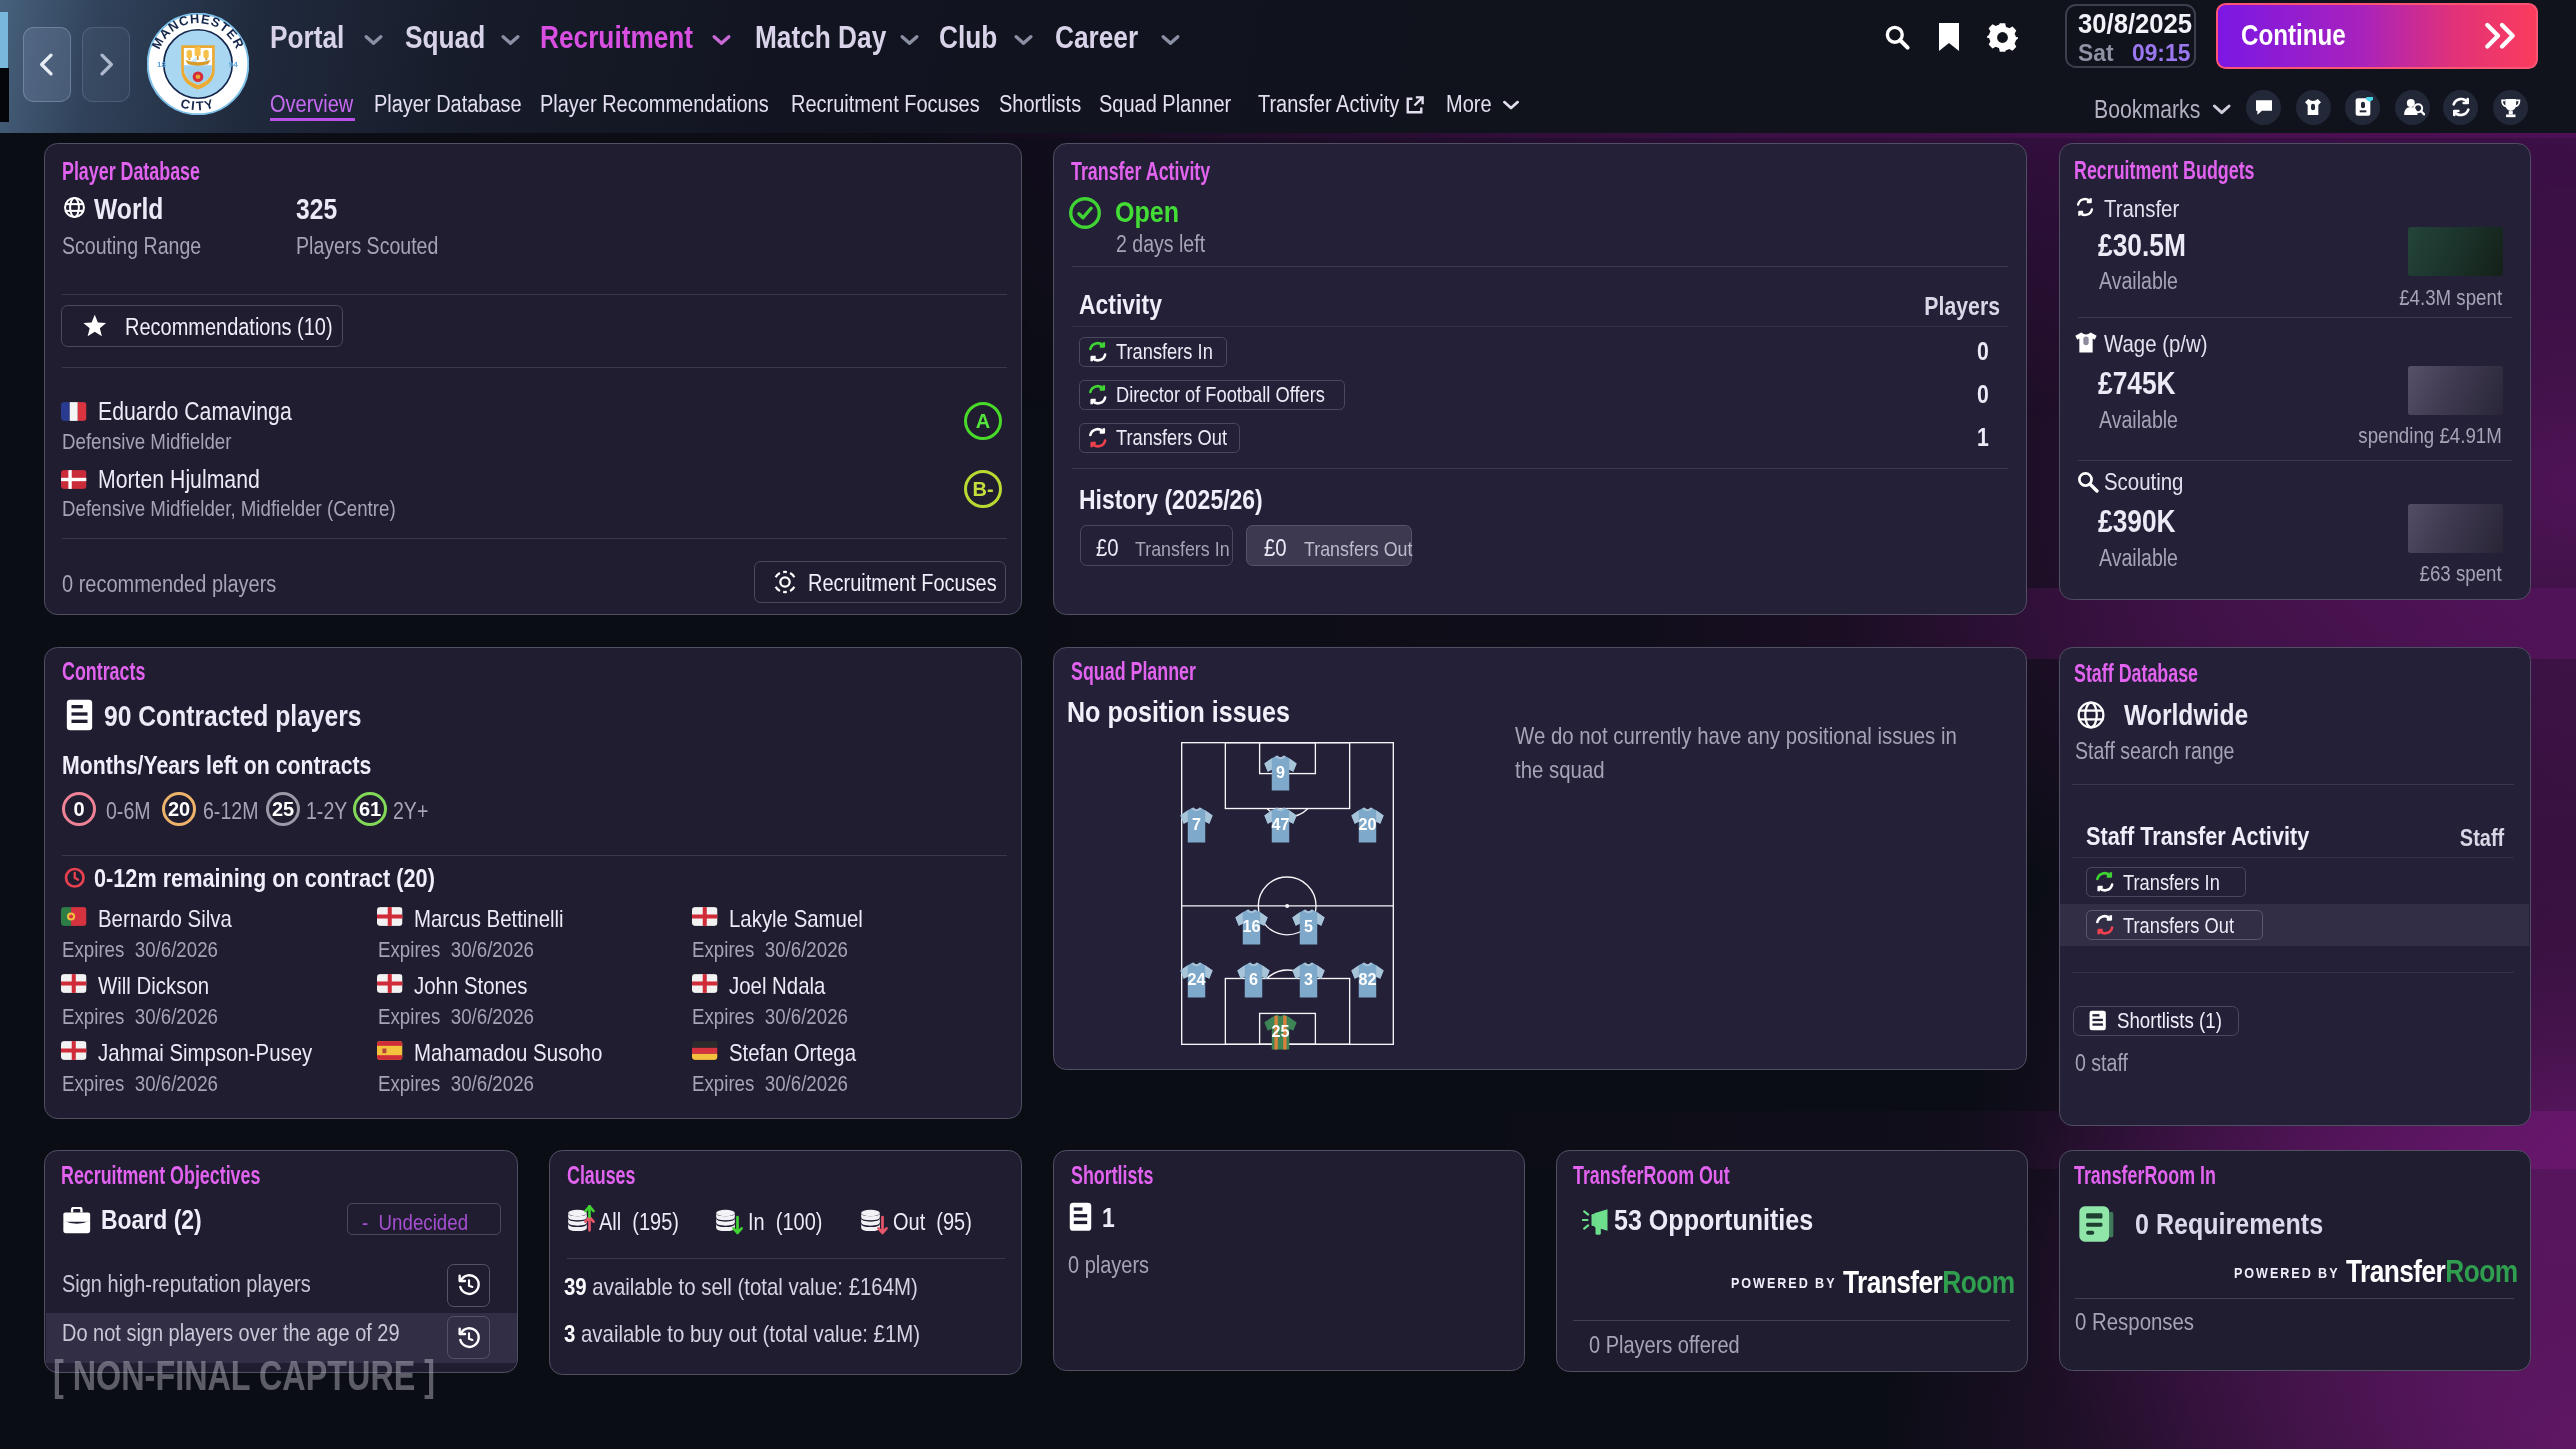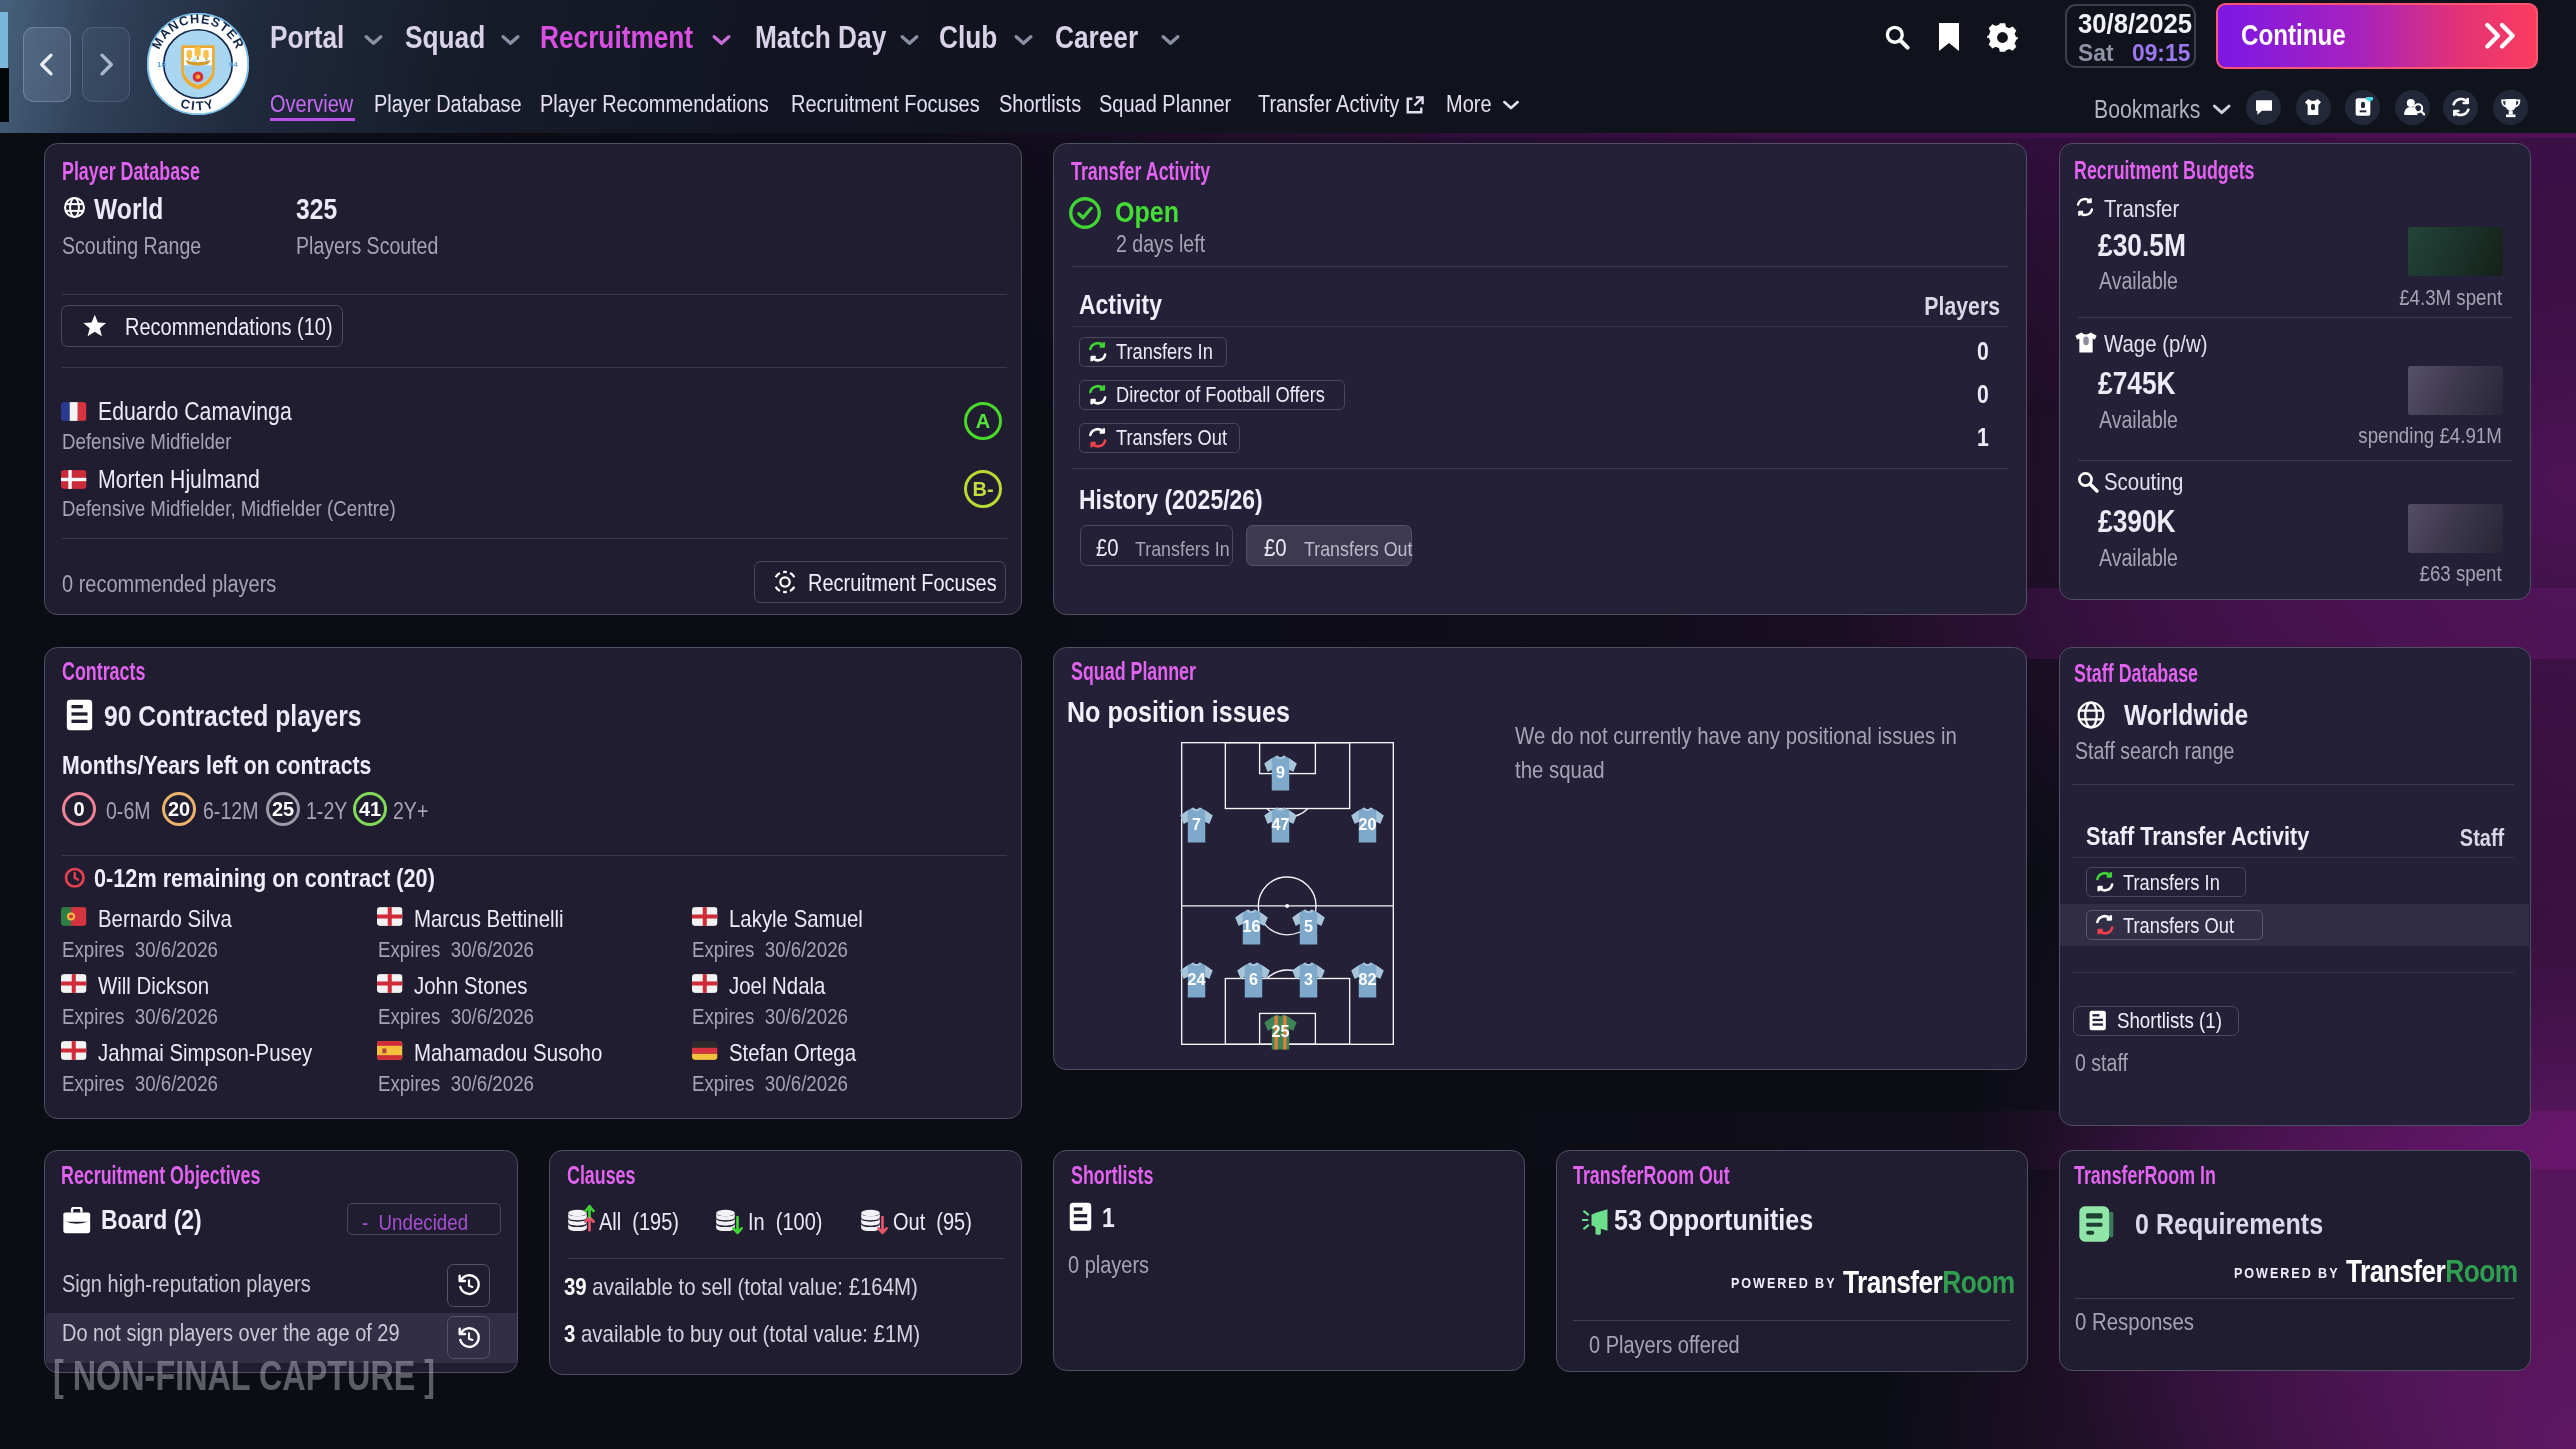--- a/index.html
+++ b/index.html
@@ -340,21 +340,21 @@
   <div class="abs" style="left:62px;top:792px;width:34px;height:34px;border-radius:50%;border:3.4px solid #ee8296;box-sizing:border-box;"></div>
   <div class="abs b" style="left:62px;top:798px;width:34px;text-align:center;font-size:20px;color:#fff;">0</div>
   <div class="abs nw gray" style="left:106px;top:798px;font-size:23px;">0-6M</div>
   <div class="abs" style="left:162px;top:792px;width:34px;height:34px;border-radius:50%;border:3.4px solid #eeb36b;box-sizing:border-box;"></div>
   <div class="abs b" style="left:162px;top:798px;width:34px;text-align:center;font-size:20px;color:#fff;">20</div>
   <div class="abs nw gray" style="left:203px;top:798px;font-size:23px;">6-12M</div>
   <div class="abs" style="left:266px;top:792px;width:34px;height:34px;border-radius:50%;border:3.4px solid #9b98a8;box-sizing:border-box;"></div>
   <div class="abs b" style="left:266px;top:798px;width:34px;text-align:center;font-size:20px;color:#fff;">25</div>
   <div class="abs nw gray" style="left:306px;top:798px;font-size:23px;">1-2Y</div>
   <div class="abs" style="left:353px;top:792px;width:34px;height:34px;border-radius:50%;border:3.4px solid #82d957;box-sizing:border-box;"></div>
-  <div class="abs b" style="left:353px;top:798px;width:34px;text-align:center;font-size:20px;color:#fff;">41</div>
+  <div class="abs b" style="left:353px;top:798px;width:34px;text-align:center;font-size:20px;color:#fff;">61</div>
   <div class="abs nw gray" style="left:393px;top:798px;font-size:23px;">2Y+</div>
   <div class="hdiv" style="left:62px;top:855px;width:945px;"></div>
   <svg class="abs" style="left:64px;top:867px;" width="21.5" height="21.5" viewBox="0 0 32 32">
       <circle cx="16" cy="16" r="13" fill="none" stroke="#e8414f" stroke-width="4"></circle>
       <path d="M16 9 V16 L21 19" fill="none" stroke="#e8414f" stroke-width="3.5" stroke-linecap="round"></path>
     </svg>
   <div class="abs b nw" style="left:94px;top:864px;font-size:25.5px;color:#f0eefa;">0-12m remaining on contract (20)</div>
 
   <svg class="abs" style="left:61px;top:907px;" width="25.5" height="19" viewBox="0 0 38 28">
       <defs>

